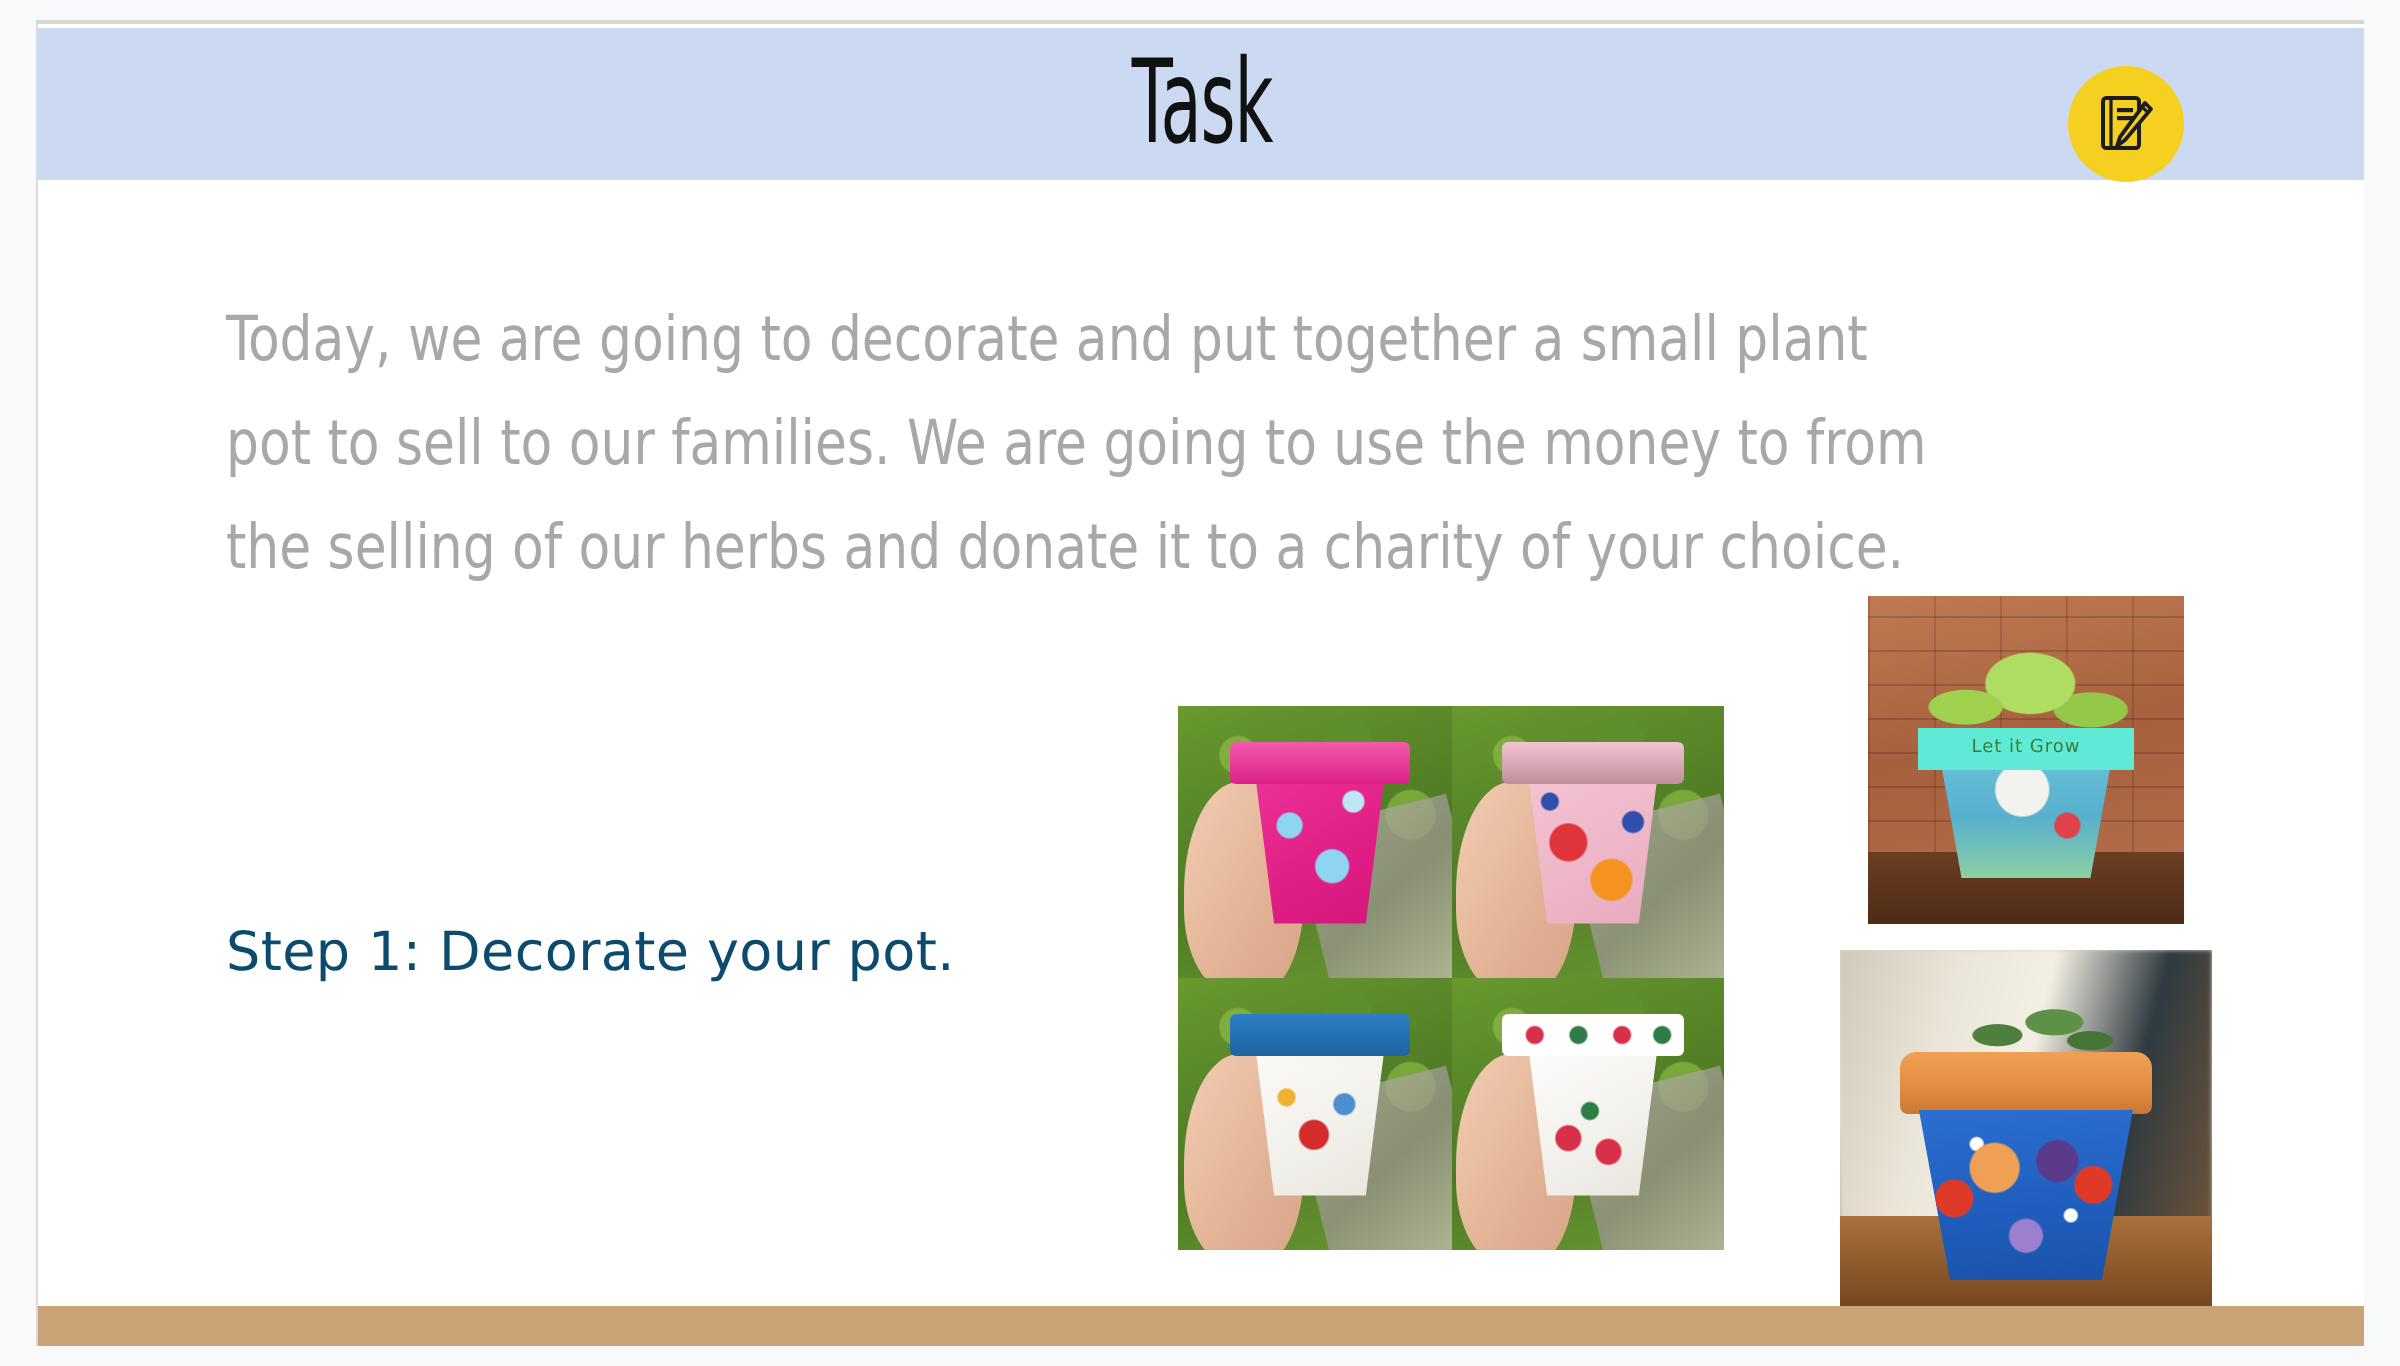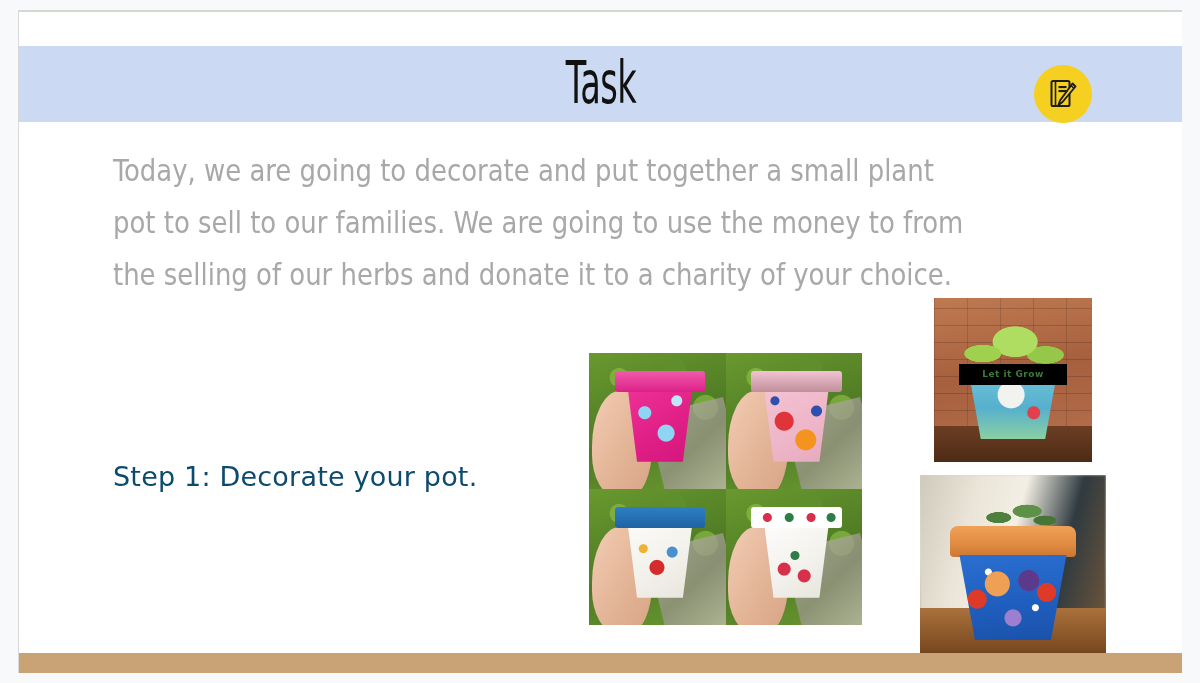--- a/index.html
+++ b/index.html
@@ -27,21 +27,20 @@
   }
 
   
   #header-bar {
     position: absolute;
     left: 0;
     top: 2px;
     width: 1164px;
     height: 76px;
     background: #cbd9f2;
-    margin-top: 32px;
   }
 
   #header-title {
     position: absolute;
     left: 0;
     top: 6px;
     width: 1164px;
     text-align: center;
     font-family: "Liberation Sans Narrow", "DejaVu Sans", sans-serif;
     font-size: 58px;
@@ -252,27 +251,27 @@
       radial-gradient(circle at 48% 36%, #f2f2ee 0 13px, transparent 14px),
       radial-gradient(circle at 72% 62%, #e0414b 0 6px, transparent 7px),
       linear-gradient(180deg, #6fc4dd 0%, #56b0cd 55%, #8ad0a3 100%);
   }
   .lig-band {
     position: absolute;
     left: 16%;
     top: 40%;
     width: 68%;
     height: 13%;
-    background: #000000;
+    background: #5eead4;
     display: flex;
     align-items: center;
     justify-content: center;
     font-family: "DejaVu Sans", sans-serif;
     font-size: 9px;
-    font-weight: bold;
+    font-weight: normal;
     color: #3a7c3a;
     letter-spacing: 0.5px;
     overflow: hidden;
     white-space: nowrap;
   }
 
   
   #photo-blue-pot {
     position: absolute;
     left: 901px;

